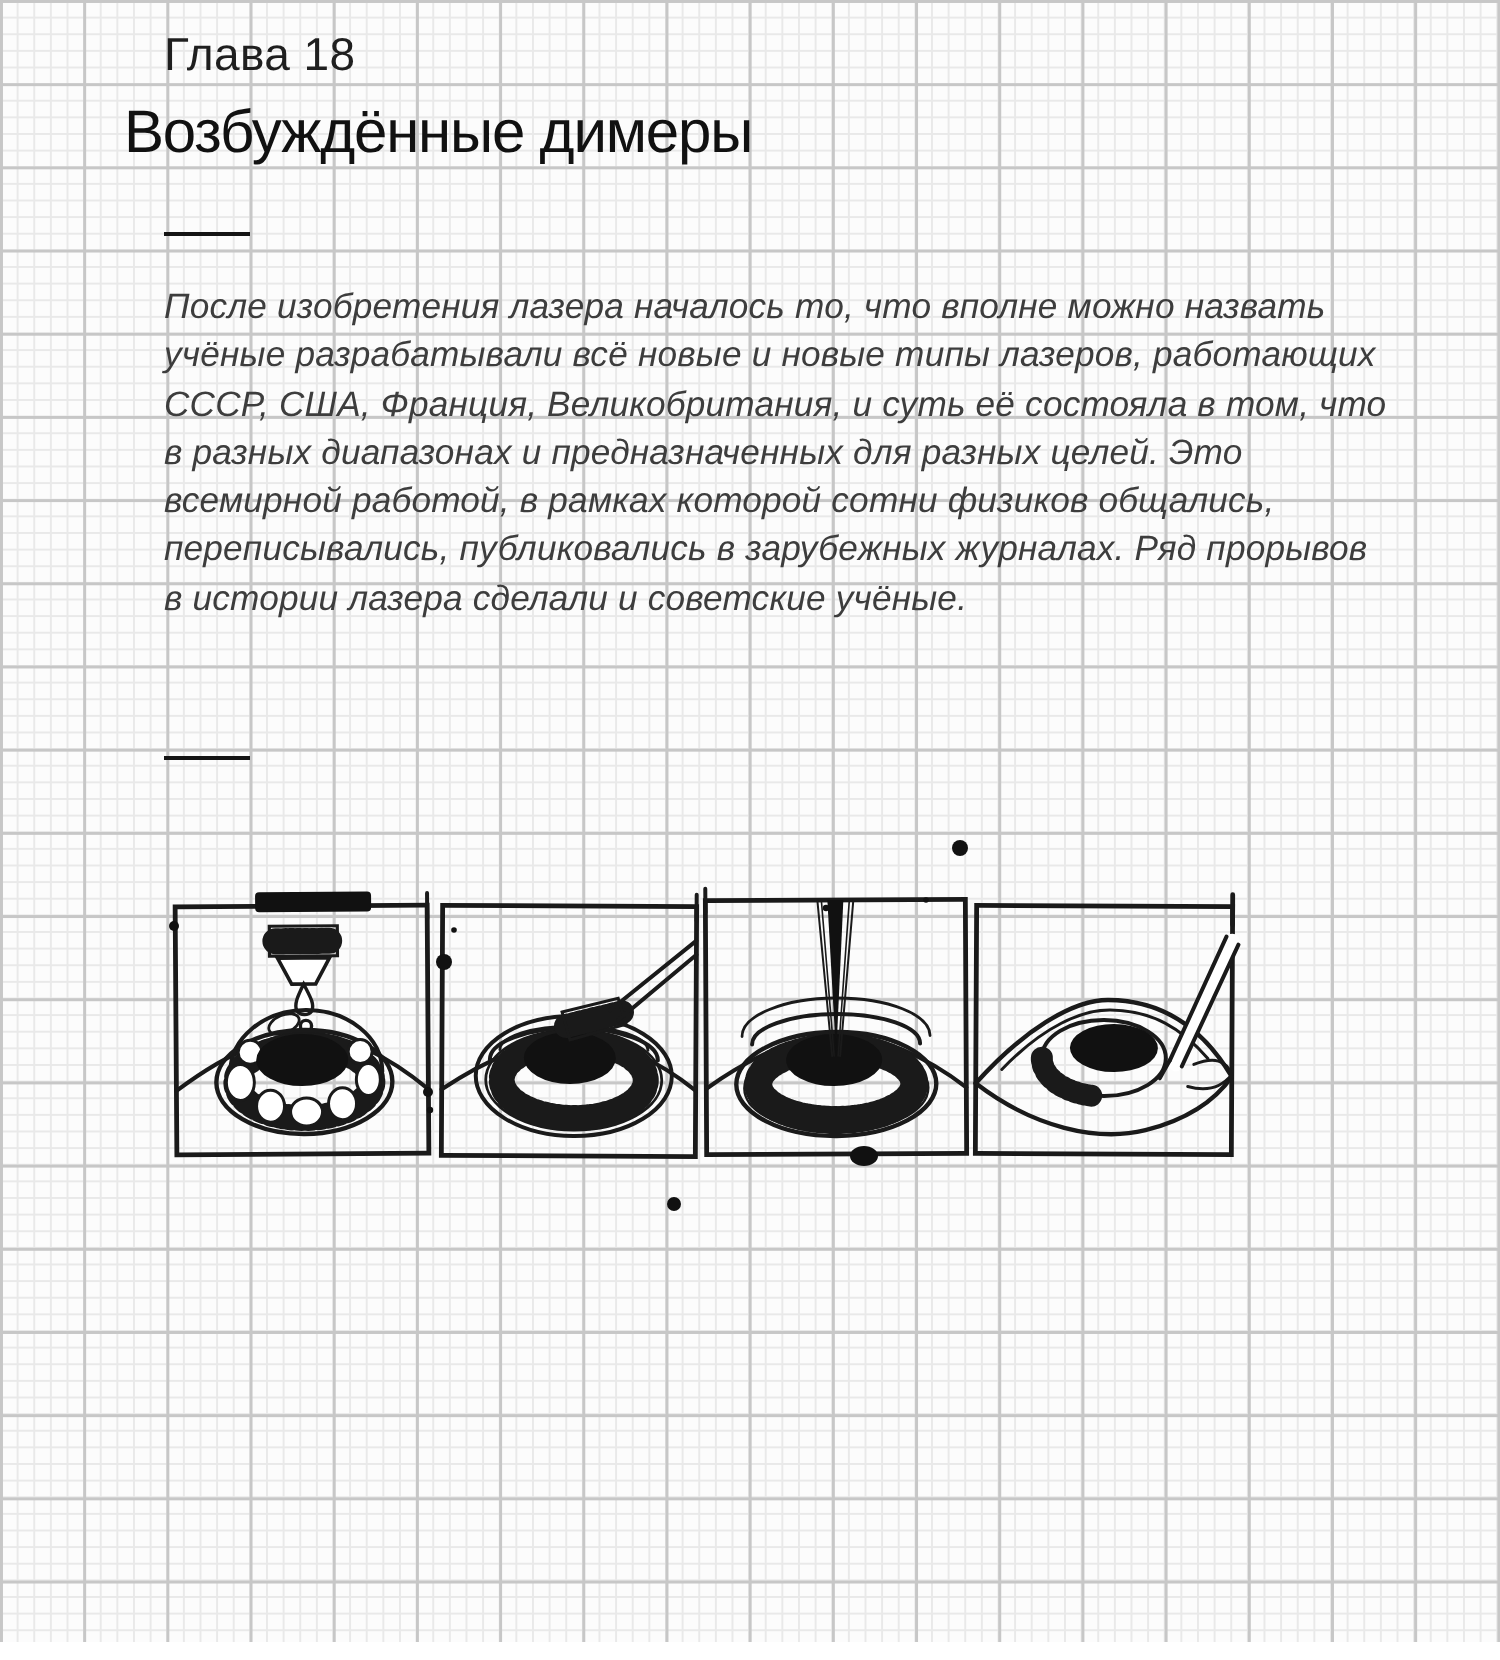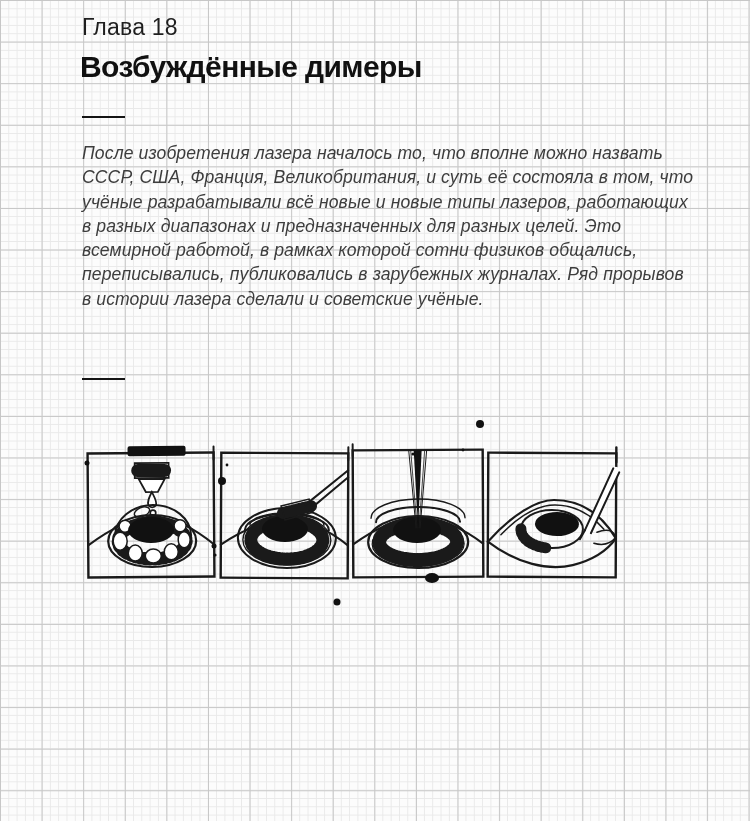--- a/index.html
+++ b/index.html
@@ -14,22 +14,22 @@
       linear-gradient(to bottom,#e9e9e9 1px,transparent 1px),
       linear-gradient(to right,#e9e9e9 1px,transparent 1px);
     background-size:41.6px 41.6px,41.6px 41.6px,8.32px 8.32px,8.32px 8.32px;
   }
 
   .chapter-label{
     position:absolute;left:82px;top:14px;
     font-size:23px;color:#1f1f1f;letter-spacing:.2px;
   }
   .chapter-title{
-    position:absolute;left:80px;top:50px;
-    font-size:30px;font-weight:bold;color:#111;letter-spacing:-.6px;
+    position:absolute;left:62px;top:50px;
+    font-size:30px;font-weight:normal;color:#111;letter-spacing:-.6px;
   }
   .divider{
     position:absolute;left:82px;width:43px;height:2.4px;background:#141414;
   }
   .divider.d1{top:116px;}
   .divider.d2{top:378px;}
 
   .body-paragraph{
     position:absolute;left:82px;top:141px;width:640px;
     font-size:17.6px;color:#3d3d3d;
@@ -49,22 +49,22 @@
 
 <div class="page">
 
   <div class="chapter-label">Глава 18</div>
   <div class="chapter-title">Возбуждённые димеры</div>
 
   <div class="divider d1"></div>
 
   <div class="body-paragraph">
       <div class="para-line">После изобретения лазера началось то, что вполне можно назвать</div>
+      <div class="para-line">учёные разрабатывали всё новые и новые типы лазеров, работающих</div>
       <div class="para-line">СССР, США, Франция, Великобритания, и суть её состояла в том, что</div>
-      <div class="para-line">учёные разрабатывали всё новые и новые типы лазеров, работающих</div>
       <div class="para-line">в разных диапазонах и предназначенных для разных целей. Это</div>
       <div class="para-line">всемирной работой, в рамках которой сотни физиков общались,</div>
       <div class="para-line">переписывались, публиковались в зарубежных журналах. Ряд прорывов</div>
       <div class="para-line">в истории лазера сделали и советские учёные.</div>
     </div>
 
   <div class="divider d2"></div>
 
   <svg class="illustration" viewBox="0 0 565 215" xmlns="http://www.w3.org/2000/svg" fill="none" stroke="#1a1a1a" stroke-linecap="round">
 

